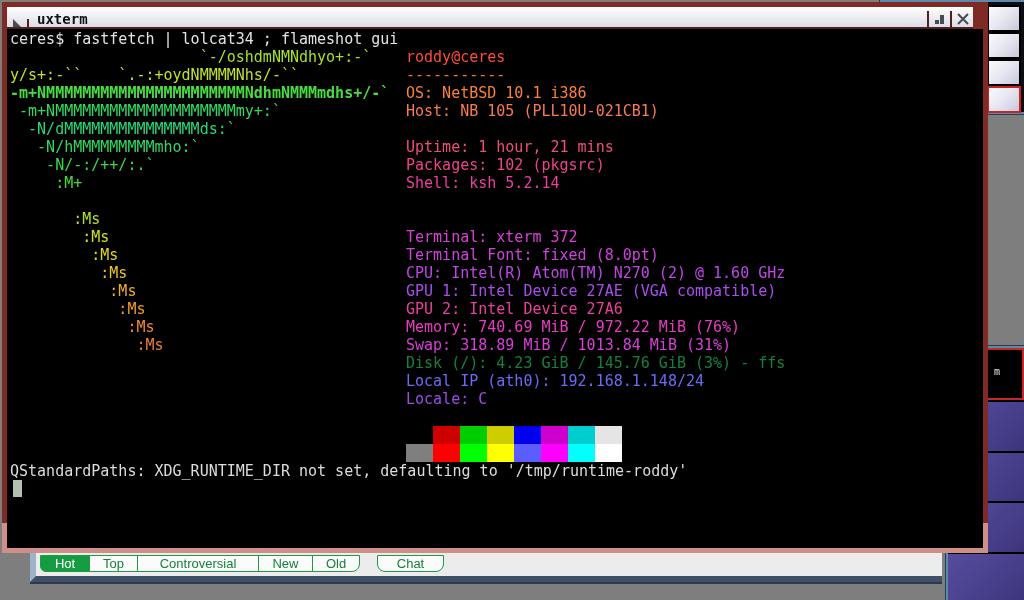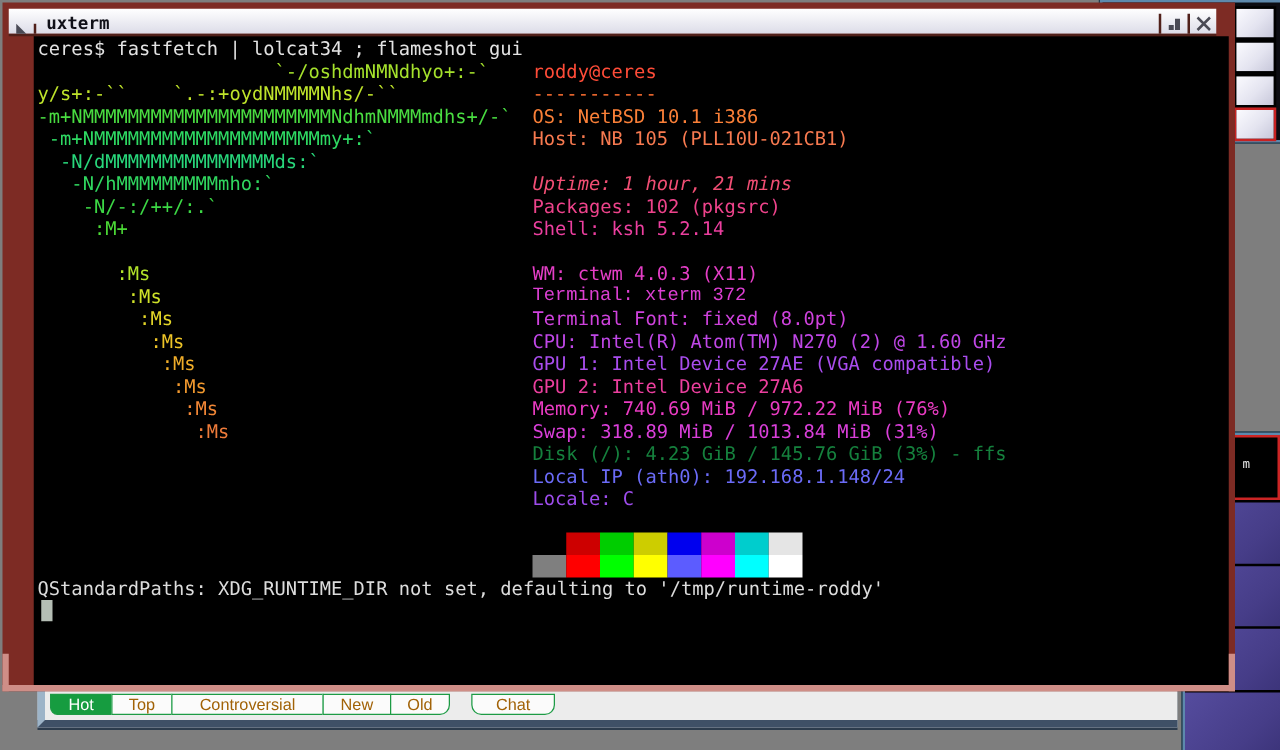--- a/index.html
+++ b/index.html
@@ -13,40 +13,40 @@
   .im-btn.red{border-color:#c92222;}
   .iconmgr-bot{left:946px;top:346px;width:76px;height:254px;z-index:1;display:flex;flex-direction:column;gap:2px;background:#000;}
   .im-entry{flex:1 1 auto;background:linear-gradient(135deg,#554c9e 0%,#463d88 70%,#3c347a 100%);position:relative;}
   .im-entry.active{background:#000;border:2px solid #cc2525;color:#e8e8e8;font:10px "DejaVu Sans Mono",monospace;}
   .im-entry.active span{position:absolute;left:44px;top:16px;}
   
   .bwin{position:absolute;left:30px;top:540px;width:906px;height:36px;z-index:1;
         background:#ececec;border-left:6px solid #9db4c8;border-bottom:6px solid #3f5066;
         box-shadow:0 2px 0 #2c3b4c;}
   .tabrow{position:absolute;left:4px;top:2px;height:30px;display:flex;align-items:flex-end;}
-  .tab{box-sizing:border-box;border:1px solid #1d9b45;color:#a16207;background:#fbfbfb;
+  .tab{box-sizing:border-box;border:1px solid #1d9b45;color:#15803d;background:#fbfbfb;
        display:flex;align-items:center;justify-content:center;font-size:13px;margin-left:-1px;}
   .tab.first{margin-left:0;border-radius:0 0 0 6px;}
   .tab.active{background:#169c40;color:#fff;}
   .tab.round-r{border-radius:0 0 8px 0;}
   .tab.pill{margin-left:17px;border-radius:0 0 8px 8px;}
   
   .term{position:absolute;left:2px;top:2px;width:986px;height:551px;background:#7d2b24;z-index:2;}
   .term .b-bottom{position:absolute;left:0;bottom:0;width:100%;height:5px;background:#cf8e87;}
   .term .b-corner{position:absolute;bottom:0;width:5px;height:30px;background:#cf8e87;}
   .term .b-corner.l{left:0}.term .b-corner.r{right:0}
   .titlebar{position:absolute;left:5px;top:5px;right:15px;height:20px;
             background:linear-gradient(#ffffff,#dcdce8);border-bottom:2px solid #50201a;
             display:flex;align-items:flex-end;}
   .tb-icon{width:20px;border-right:2px solid #50201a;display:flex;align-items:center;justify-content:center;}
   .tb-icon .tri{width:0;height:0;border-left:8px solid #4a4a55;border-top:8px solid transparent;}
   .tb-title{flex:1 1 auto;display:flex;align-items:center;padding-left:8px;
             font:700 14px "DejaVu Sans Mono",monospace;color:#101018;}
   .tb-btn{width:21px;border-left:2px solid #50201a;display:flex;align-items:center;justify-content:center;}
-  .screen{position:absolute;left:5px;top:27px;right:5px;bottom:5px;background:#000;overflow:hidden;margin-left:20px;}
+  .screen{position:absolute;left:5px;top:27px;right:5px;bottom:5px;background:#000;overflow:hidden;}
   .trow{position:absolute;left:3px;right:0;height:18px;white-space:pre;
         font:15px/18px "DejaVu Sans Mono","Liberation Mono",monospace;}
   .trow .info{position:absolute;left:396px;top:0;white-space:pre;}
   .sw{display:inline-block;width:27px;height:18px;vertical-align:top;}
   .cursor{position:absolute;left:3px;width:9px;height:17px;background:#b5beb5;}
 </style>
 </head>
 <body>
 
 <div class="iconmgr iconmgr-top" id="im-top">
@@ -92,28 +92,28 @@
     <div class="tb-btn">
       <svg width="16" height="16">
         <path d="M3 3 L13 13 M13 3 L3 13" stroke="#4a4a55" stroke-width="2"></path>
       </svg>
     </div>
   </div>
   <div class="screen" id="screen">
       <div class="trow" style="top: 1px;"><span style="color: rgb(227, 227, 227);">ceres$ fastfetch | lolcat34 ; flameshot gui</span></div>
       <div class="trow" style="top: 19px;"><span style="color: rgb(165, 225, 44);">                     `-/oshdmNMNdhyo+:-`</span><span class="info" style="color: rgb(255, 76, 56);">roddy@ceres</span></div>
       <div class="trow" style="top: 37px;"><span style="color: rgb(191, 228, 43);">y/s+:-``    `.-:+oydNMMMMNhs/-``</span><span class="info" style="color: rgb(253, 111, 49);">-----------</span></div>
-      <div class="trow" style="top: 55px;"><span style="color: rgb(73, 220, 65);">-m+NMMMMMMMMMMMMMMMMMMMMMMNdhmNMMMmdhs+/-`</span><span class="info" style="color: rgb(251, 128, 56);">OS: NetBSD 10.1 i386</span></div>
+      <div class="trow" style="top: 55px;"><span style="color: rgb(73, 220, 65); font-weight: bold;">-m+NMMMMMMMMMMMMMMMMMMMMMMNdhmNMMMmdhs+/-`</span><span class="info" style="color: rgb(251, 128, 56);">OS: NetBSD 10.1 i386</span></div>
       <div class="trow" style="top: 73px;"><span style="color: rgb(46, 218, 99);"> -m+NMMMMMMMMMMMMMMMMMMMMmy+:`</span><span class="info" style="color: rgb(248, 122, 80);">Host: NB 105 (PLL10U-021CB1)</span></div>
       <div class="trow" style="top: 91px;"><span style="color: rgb(40, 215, 123);">  -N/dMMMMMMMMMMMMMMMds:`</span></div>
-      <div class="trow" style="top: 109px;"><span style="color: rgb(48, 214, 95);">   -N/hMMMMMMMMMmho:`</span><span class="info" style="color: rgb(241, 78, 116); font-style: italic;">Uptime: 1 hour, 21 mins</span></div>
+      <div class="trow" style="top: 109px;"><span style="color: rgb(48, 214, 95);">   -N/hMMMMMMMMMmho:`</span><span class="info" style="color: rgb(241, 78, 116);">Uptime: 1 hour, 21 mins</span></div>
       <div class="trow" style="top: 127px;"><span style="color: rgb(60, 216, 69);">    -N/-:/++/:.`</span><span class="info" style="color: rgb(238, 67, 139);">Packages: 102 (pkgsrc)</span></div>
       <div class="trow" style="top: 145px;"><span style="color: rgb(76, 218, 54);">     :M+</span><span class="info" style="color: rgb(236, 63, 159);">Shell: ksh 5.2.14</span></div>
-      <div class="trow" style="top: 181px;"><span style="color: rgb(178, 227, 42);">       :Ms</span><span class="info" style="color: rgb(228, 62, 198);">WM: ctwm 4.0.3 (X11)</span></div>
-      <div class="trow" style="top: 199px;"><span style="color: rgb(207, 226, 41);">        :Ms</span><span class="info" style="color: rgb(220, 63, 211); font-family: Liberation Mono, monospace;">Terminal: xterm 372</span></div>
+      <div class="trow" style="top: 181px;"><span style="color: rgb(178, 227, 42);">       :Ms</span></div>
+      <div class="trow" style="top: 199px;"><span style="color: rgb(207, 226, 41);">        :Ms</span><span class="info" style="color: rgb(220, 63, 211);">Terminal: xterm 372</span></div>
       <div class="trow" style="top: 217px;"><span style="color: rgb(227, 213, 40);">         :Ms</span><span class="info" style="color: rgb(207, 66, 221); text-align: right;">Terminal Font: fixed (8.0pt)</span></div>
       <div class="trow" style="top: 235px;"><span style="color: rgb(237, 196, 40);">          :Ms</span><span class="info" style="color: rgb(191, 71, 230);">CPU: Intel(R) Atom(TM) N270 (2) @ 1.60 GHz</span></div>
       <div class="trow" style="top: 253px;"><span style="color: rgb(240, 173, 41);">           :Ms</span><span class="info" style="color: rgb(169, 77, 238);">GPU 1: Intel Device 27AE (VGA compatible)</span></div>
       <div class="trow" style="top: 271px;"><span style="color: rgb(242, 153, 46);">            :Ms</span><span class="info" style="color: rgb(236, 63, 158);">GPU 2: Intel Device 27A6</span></div>
       <div class="trow" style="top: 289px;"><span style="color: rgb(242, 135, 54);">             :Ms</span><span class="info" style="color: rgb(233, 59, 194);">Memory: 740.69 MiB / 972.22 MiB (76%)</span></div>
       <div class="trow" style="top: 307px;"><span style="color: rgb(238, 123, 58);">              :Ms</span><span class="info" style="color: rgb(217, 63, 217);">Swap: 318.89 MiB / 1013.84 MiB (31%)</span></div>
       <div class="trow" style="top: 325px;"><span class="info" style="color: #15803d;">Disk (/): 4.23 GiB / 145.76 GiB (3%) - ffs</span></div>
       <div class="trow" style="top: 343px;"><span class="info" style="color: rgb(107, 107, 247);">Local IP (ath0): 192.168.1.148/24</span></div>
       <div class="trow" style="top: 361px;"><span class="info" style="color: rgb(157, 76, 235);">Locale: C</span></div>
       <div class="trow" style="top: 379px;"></div>

